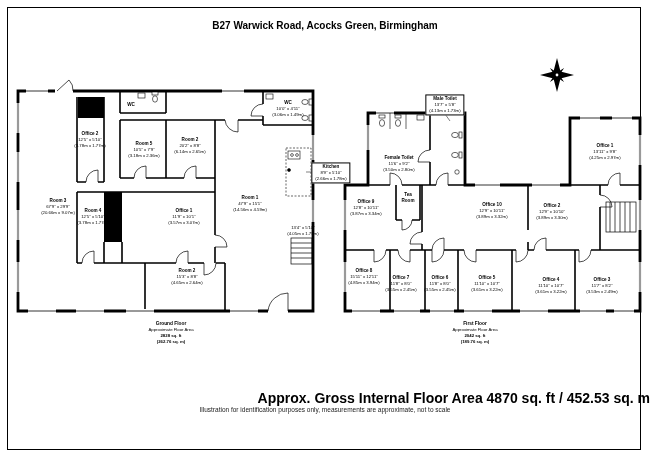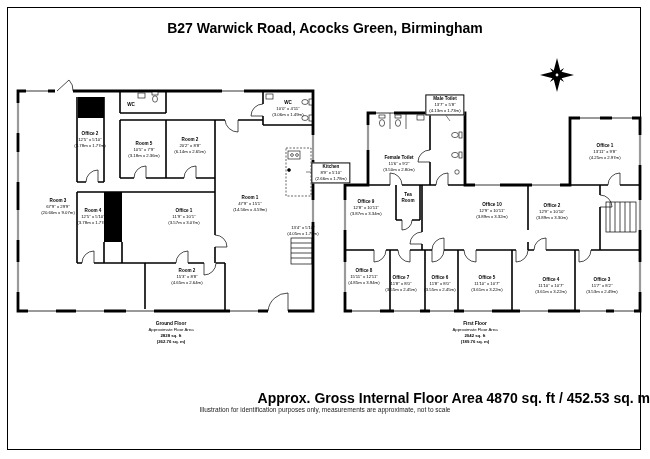--- a/index.html
+++ b/index.html
@@ -1,21 +1,21 @@
 <!DOCTYPE html>
 <html><head>
 <meta charset="utf-8">
 <style>
   html,body{margin:0;padding:0;background:#fff;}
   #page{position:relative;width:650px;height:459px;background:#ffffff;
         font-family:"Liberation Sans", sans-serif;overflow:hidden;}
   #frame{position:absolute;left:7px;top:7px;width:634px;height:443px;
          border:1px solid #000;box-sizing:border-box;}
   #title{position:absolute;left:0;top:20px;width:650px;text-align:center;
-         font-size:14px;font-weight:700;color:#000;}
+         font-size:10px;font-weight:700;color:#000;}
   #plansvg{position:absolute;left:0;top:0;z-index:1;}
   #labels{position:absolute;left:0;top:0;width:650px;height:459px;z-index:3;pointer-events:none;}
   .room-label{position:absolute;transform:translate(-50%,-50%);text-align:center;
               font-size:4.3px;line-height:1.3;white-space:nowrap;color:#000;}
   .room-label .rname{font-weight:700;font-size:4.6px;}
   .room-label.boxed{background:#fff;border:0.6px solid #000;padding:1px 3px;}
   .room-label.narrow{white-space:normal;width:14px;}
   .floor-summary{position:absolute;transform:translate(-50%,-50%);text-align:center;
                  font-size:4.3px;line-height:1.35;color:#000;z-index:3;}
   .floor-summary .fname{font-weight:700;font-size:4.8px;}

